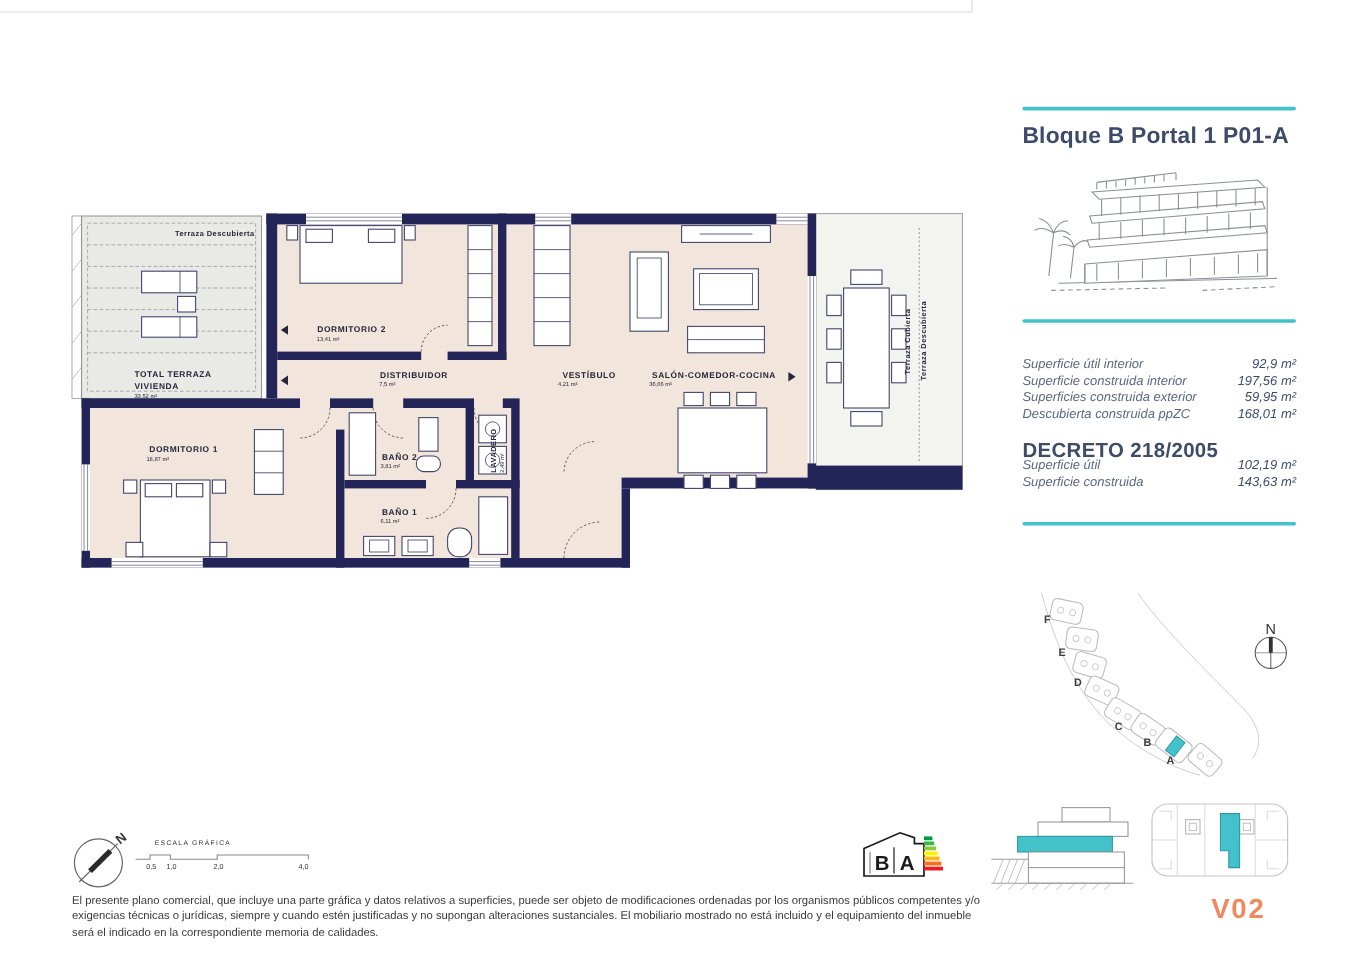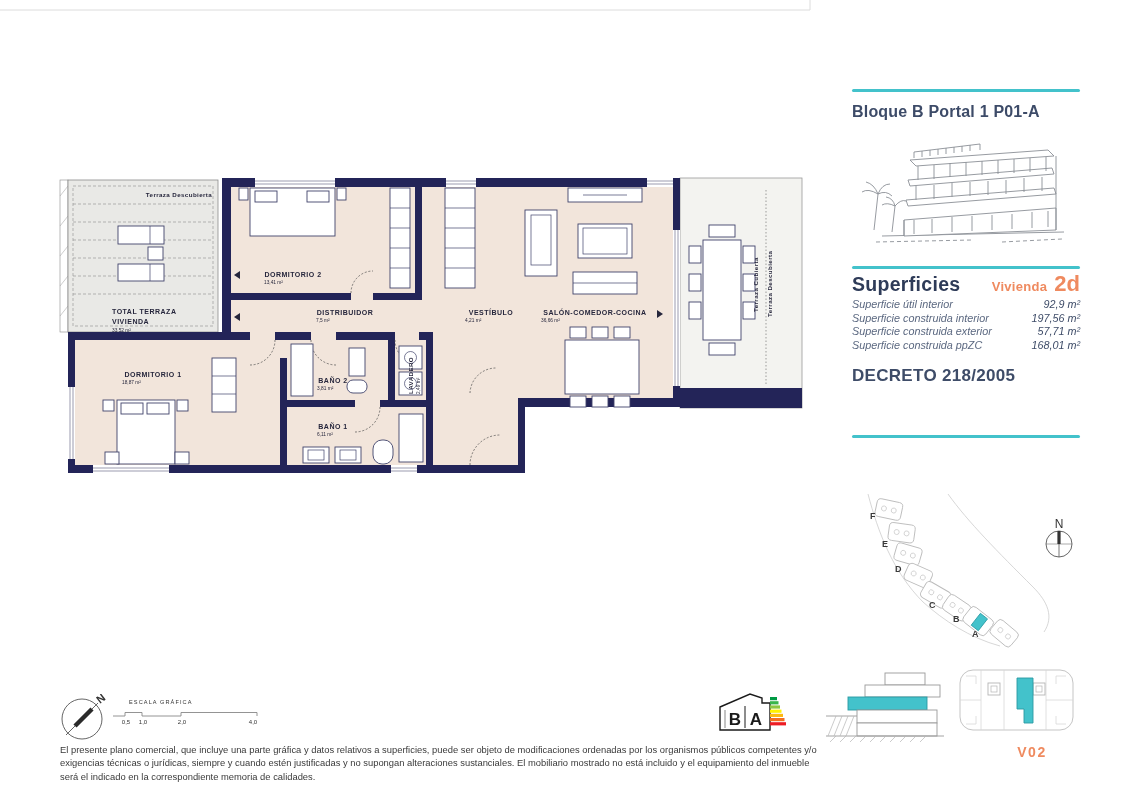--- a/index.html
+++ b/index.html
@@ -4,34 +4,34 @@
 <style>
   html,body{margin:0;padding:0;}
   body{
     width:1132px;height:800px;position:relative;overflow:hidden;
     background:#ffffff;font-family:"Liberation Sans","DejaVu Sans",sans-serif;
   }
   .abs{position:absolute;}
   
   .right-panel{position:absolute;left:852px;top:0;width:228px;height:800px;}
   .rule{position:absolute;left:0;width:228px;height:3px;background:#43c2cb;border-radius:2px;}
-  .panel-title{position:absolute;left:0;top:103px;font-size:16px;font-weight:700;
+  .panel-title{position:absolute;left:0;top:103px;font-size:19px;font-weight:700;
     color:#3d4b68;letter-spacing:.2px;white-space:nowrap;text-align:right;}
   .sup-hdr{position:absolute;left:0;top:271px;width:228px;display:flex;align-items:baseline;}
   .sup-title{font-size:19.5px;font-weight:700;color:#2e3b58;letter-spacing:.3px;}
   .sup-spacer{flex:1;}
   .viv-label{font-size:13px;font-weight:700;color:#ef8a5f;margin-right:7px;letter-spacing:.3px;}
   .viv-code{font-size:22px;font-weight:600;color:#ef8a5f;}
   .sup-rows{position:absolute;left:0;width:228px;}
   .sup-row{display:flex;justify-content:space-between;font-size:10.8px;line-height:13.6px;color:#5b6880;font-style:italic;}
   .sup-row .val{color:#3e4c68;}
   .decreto{position:absolute;left:0;top:366px;font-size:17px;font-weight:700;color:#3e4c68;letter-spacing:.3px;}
   
   .v02{position:absolute;left:1002px;top:744px;width:60px;text-align:center;
-    font-size:14px;font-weight:700;letter-spacing:1.5px;color:#ef8a5f;}
+    font-size:23px;font-weight:700;letter-spacing:1.5px;color:#ef8a5f;}
   .disclaimer{position:absolute;left:57px;top:740px;width:758px;margin:3px;
     font-size:9.4px;line-height:1.42;color:#3a3a3a;}
   
   .w{fill:#232458;}
   .flr{fill:#f2e5db;}
   .ter{fill:#e9e9e6;stroke:#8c8c8c;stroke-width:.8;}
   .tero{fill:#f3f3f0;stroke:#9a9a9a;stroke-width:.8;}
   .f{fill:#ffffff;stroke:#40436b;stroke-width:.9;}
   .f2{fill:none;stroke:#40436b;stroke-width:.7;}
   .dl{stroke:#8f8f8f;stroke-width:.6;stroke-dasharray:3,2;fill:none;}
@@ -306,48 +306,52 @@
 
       <polygon class="skf" points="52,88 204,76 204,98 52,104"></polygon>
       <path class="sk" d="M62,88 L62,102 M80,87 L80,101 M100,85 L100,100 M120,84 L120,99 M140,83 L140,98 M160,82 L160,97 M180,80 L180,96 M196,79 L196,95"></path>
       <line class="sk" x1="204" y1="24" x2="204" y2="98"></line>
       <line class="sk" x1="52" y1="88" x2="52" y2="104"></line>
     </g>
   </svg>
 
   <div class="rule" style="top:266px;"></div>
 
-  <div class="sup-hdr">
-    <span class="sup-title">Superficies</span>
-    <span class="sup-spacer"></span>
-    <span class="viv-label">Vivienda</span>
-    <span class="viv-code">2d</span>
-  </div>
 
   <div class="sup-rows" style="top:298px;">
     <div class="sup-row">
       <span>Superficie útil interior</span>
         <span class="val">92,9 m²</span>
     </div>
     <div class="sup-row">
       <span>Superficie construida interior</span>
         <span class="val">197,56 m²</span>
     </div>
     <div class="sup-row">
-      <span>Superficie construida exterior</span>
-        <span class="val">57,71 m²</span>
-    </div>
-    <div class="sup-row">
-      <span>Superficie construida ppZC</span>
+      <span>Superficies construida exterior</span>
+        <span class="val">59,95 m²</span>
+    </div>
+    <div class="sup-row">
+      <span>Descubierta construida ppZC</span>
         <span class="val">168,01 m²</span>
     </div>
   </div>
 
   <div class="decreto">DECRETO 218/2005</div>
 
+  <div class="sup-rows" style="top:382px;">
+    <div class="sup-row">
+      <span>Superficie útil</span>
+        <span class="val">102,19 m²</span>
+    </div>
+    <div class="sup-row">
+      <span>Superficie construida</span>
+        <span class="val">143,63 m²</span>
+    </div>
+  </div>
 
   <div class="rule" style="top:435px;"></div>
 </div>
 
 <svg class="abs" style="left:848px;top:492px;width:245px;height:162px;" viewBox="0 0 245 162">
   <path class="lgray" d="M100,2 C120,30 150,60 185,95 C200,110 206,125 196,140"></path>
   <path class="lgray" d="M20,2 C30,40 45,80 75,110 C95,128 122,146 152,154"></path>
   <g>
     <g transform="translate(30,6) rotate(12)">
         <rect class="site" width="26" height="18" rx="4"></rect>

